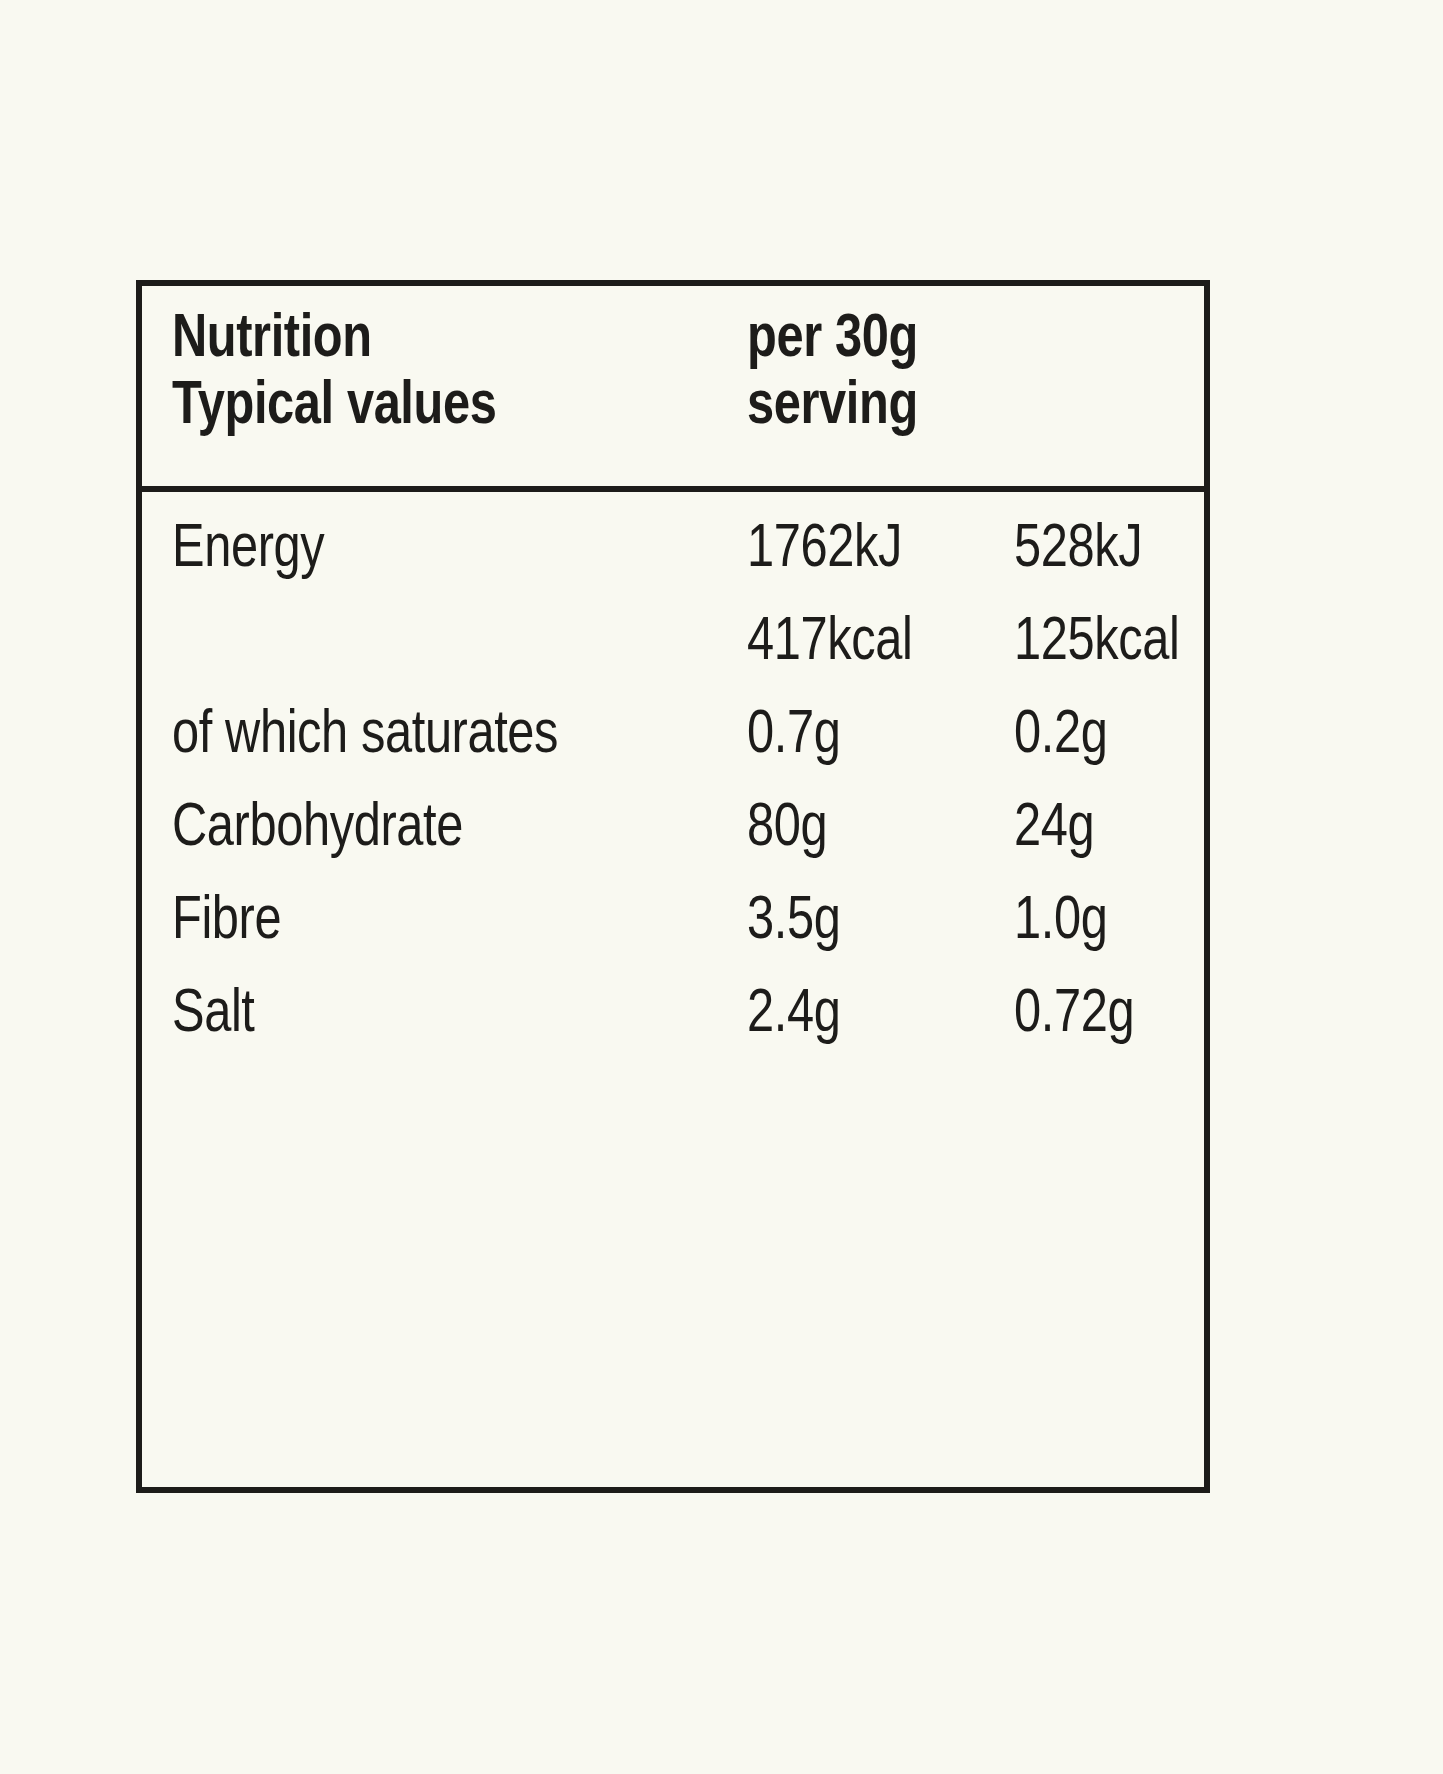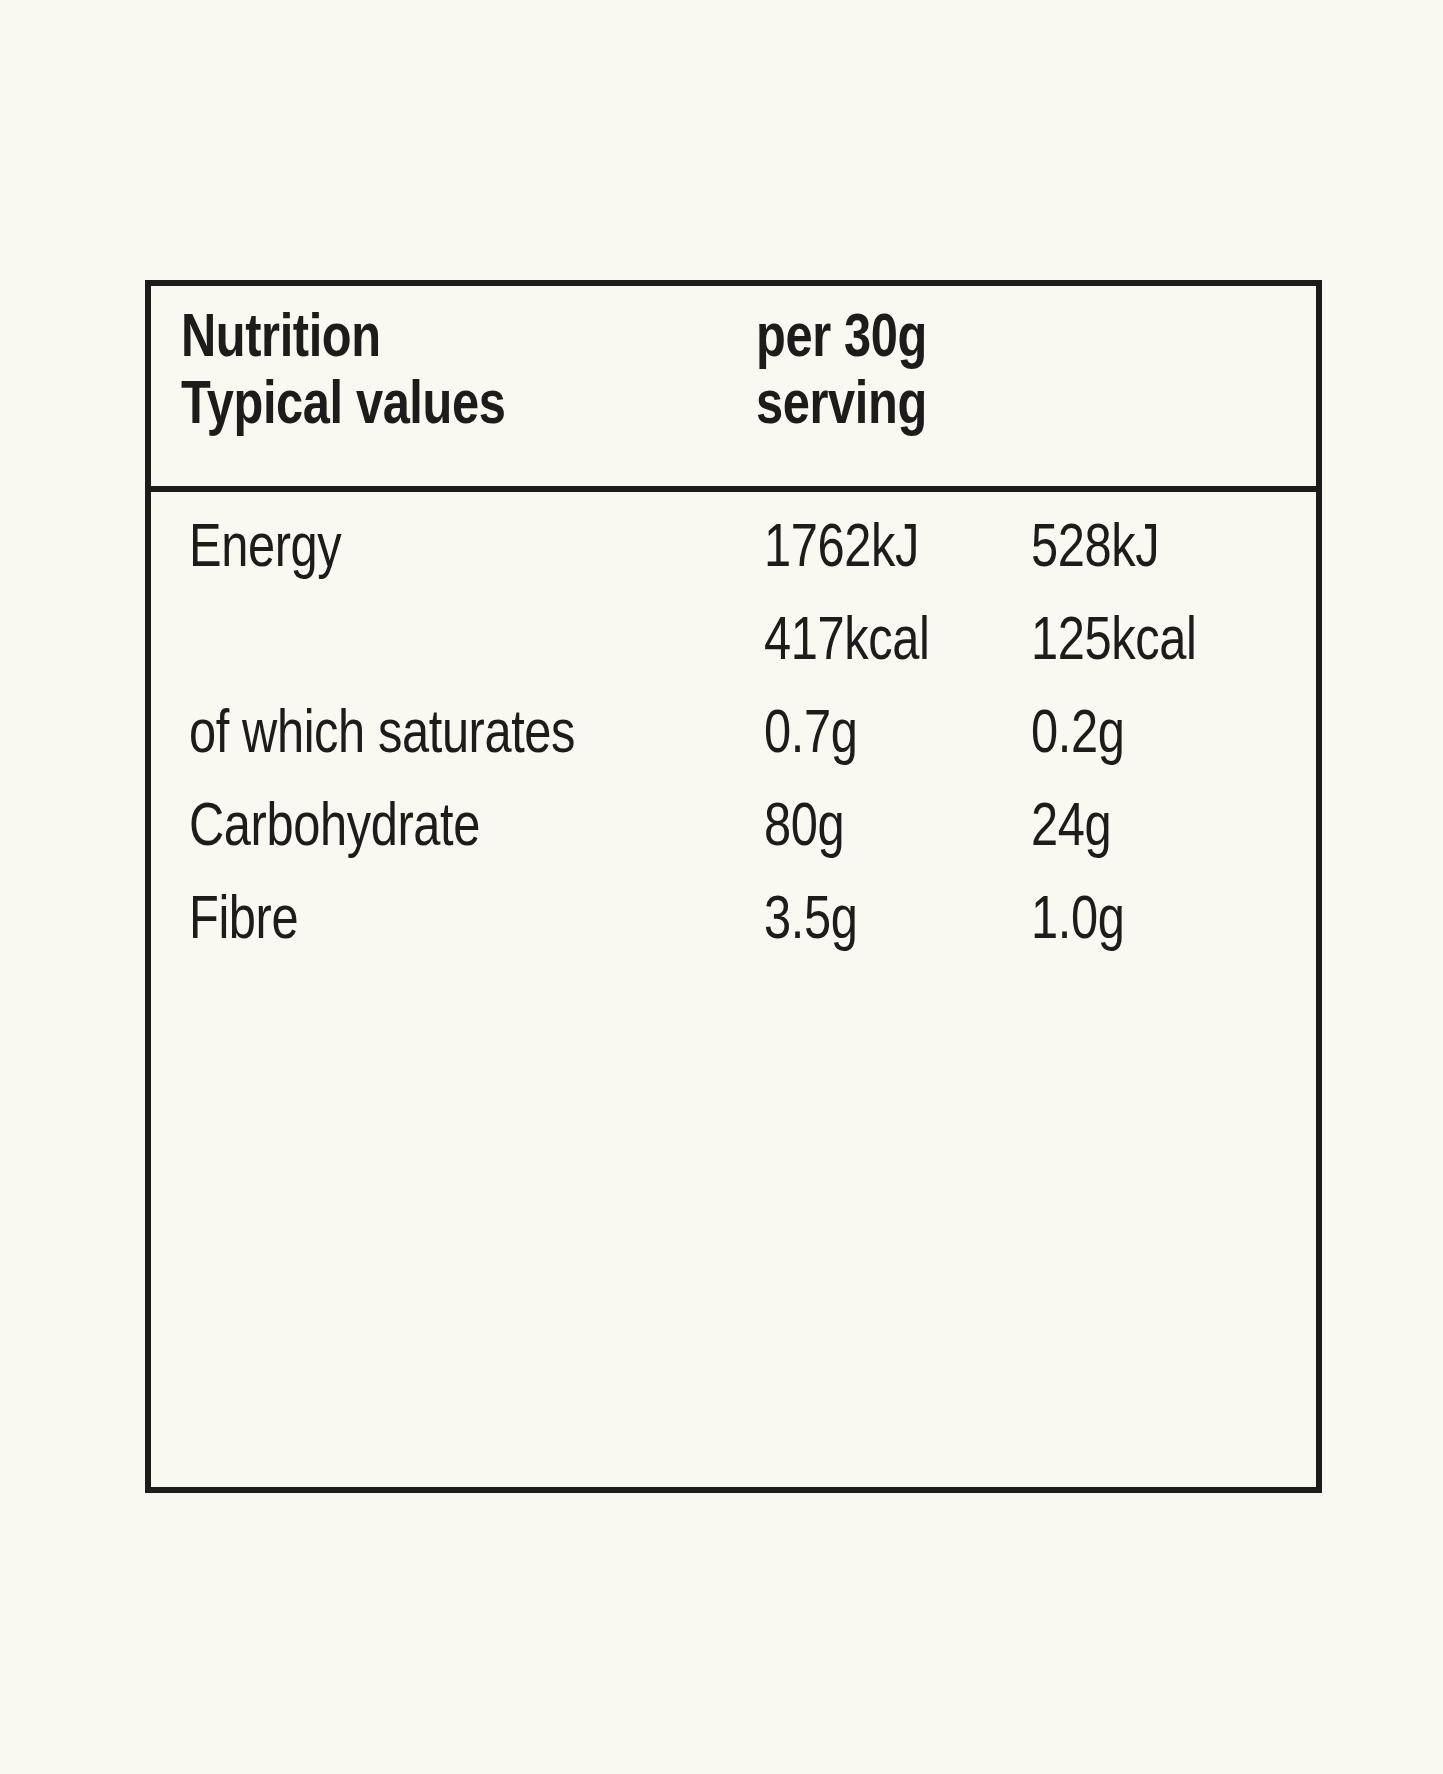--- a/index.html
+++ b/index.html
@@ -15,38 +15,38 @@
 
   .page {
     position: relative;
     width: 1443px;
     height: 1774px;
     background: #F9F9F1;
   }
 
   .nutri-table {
     position: absolute;
-    left: 145px;
+    left: 136px;
     top: 280px;
-    width: 1177px;
+    width: 1074px;
     height: 1213px;
     border: 6px solid #1D1C1A;
     background: #F9F9F1;
   }
 
   .thead {
     display: grid;
     grid-template-columns: 575px 267px 1fr;
     padding: 16px 0 0 30px;
     height: 206px;
     border-bottom: 6px solid #1D1C1A;
   }
 
   .tbody {
-    padding-left: 38px;
+    padding-left: 30px;
     padding-top: 6px;
   }
 
   .row {
     display: grid;
     grid-template-columns: 575px 267px 1fr;
     height: 93px;
     align-items: center;
   }
 
@@ -116,16 +116,21 @@
       </div>
 
 
       <div class="row">
         <span class="cell">Fibre</span>
         <span class="cell">3.5g</span>
         <span class="cell">1.0g</span>
       </div>
 
 
+      <div class="row">
+        <span class="cell">Salt</span>
+        <span class="cell">2.4g</span>
+        <span class="cell">0.72g</span>
+      </div>
 
     </div>
   </div>
 </div>
 
 </body></html>

